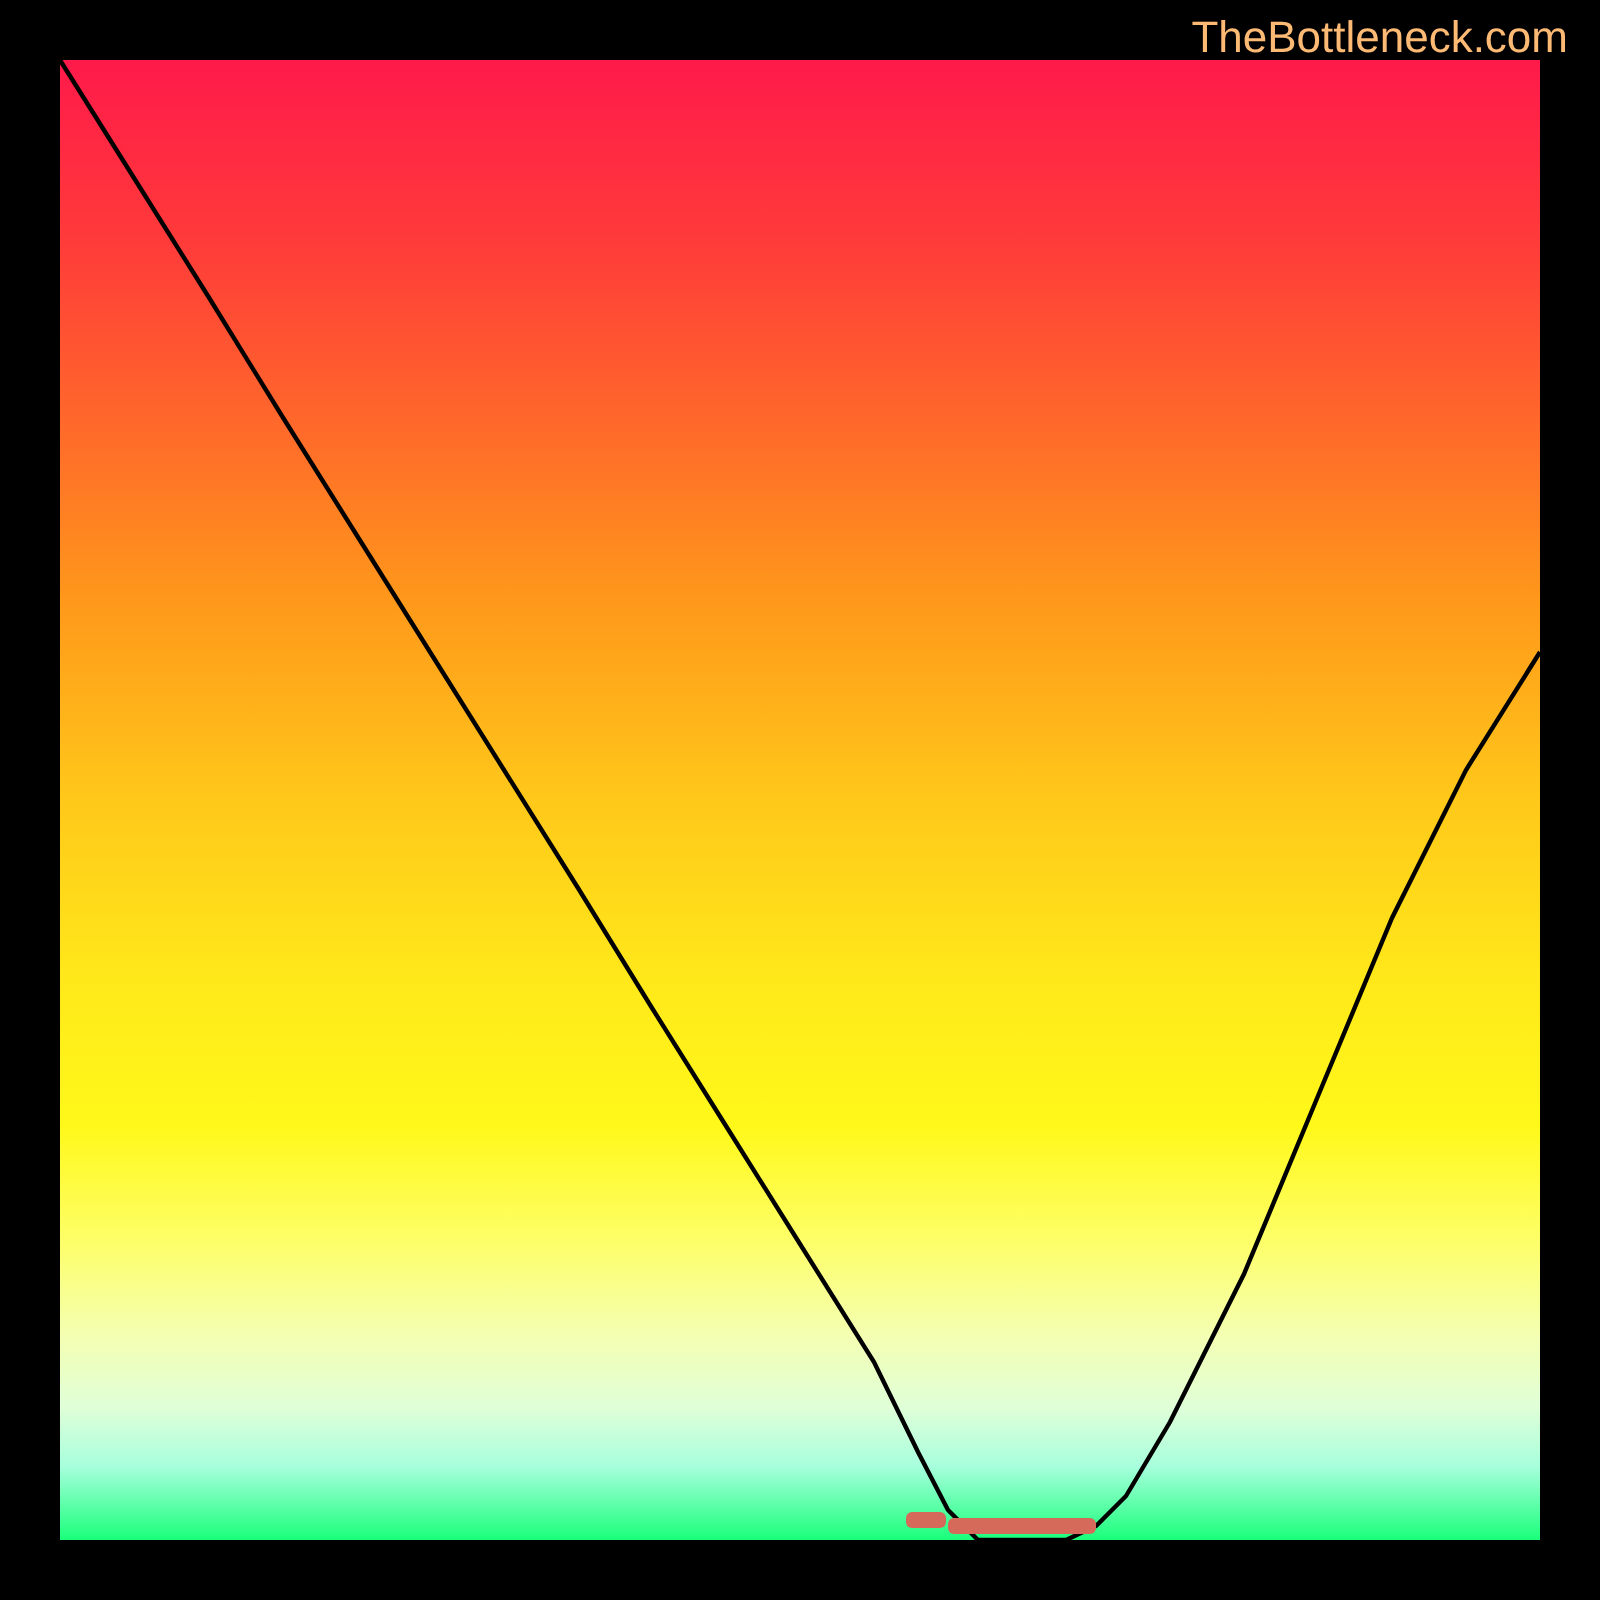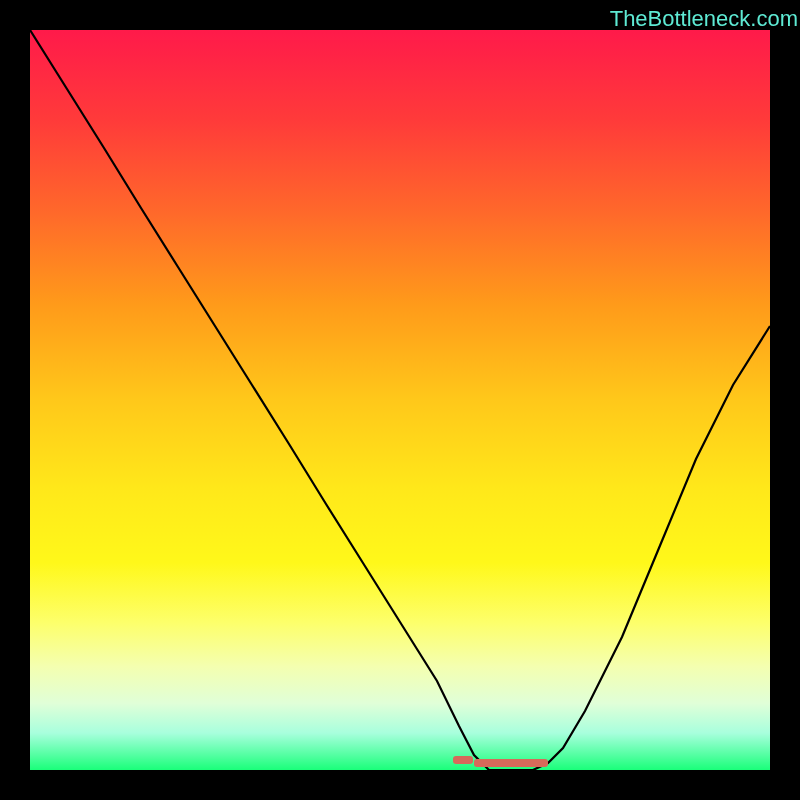--- a/index.html
+++ b/index.html
@@ -7,22 +7,22 @@
     padding: 0;
     width: 800px;
     height: 800px;
     background: #000;
     position: relative;
     font-family: Arial, sans-serif;
   }
   .watermark {
     position: absolute;
     top: 6px;
-    right: 2px;
-    color: #5eead4;
+    right: 16px;
+    color: #fdba74;
     font-size: 22px;
     font-weight: 500;
     z-index: 10;
   }
   .frame {
     position: absolute;
     top: 30px;
     left: 30px;
     width: 740px;
     height: 740px;

